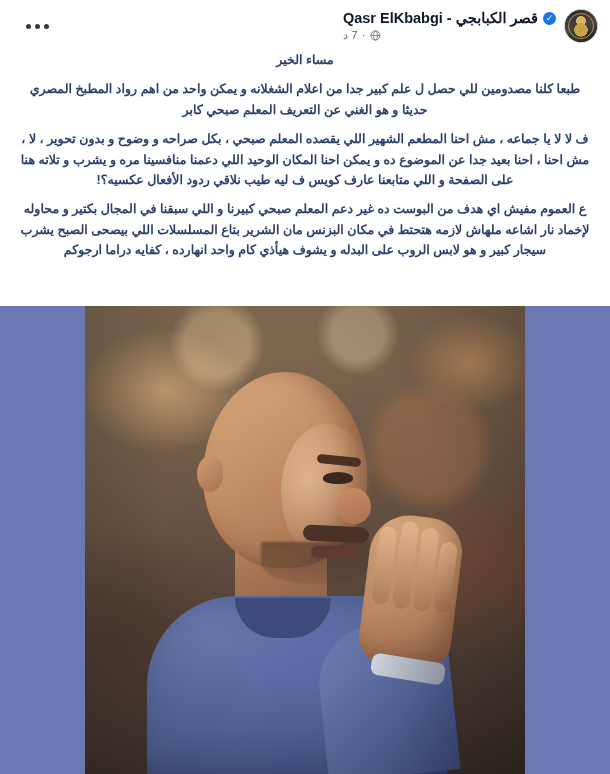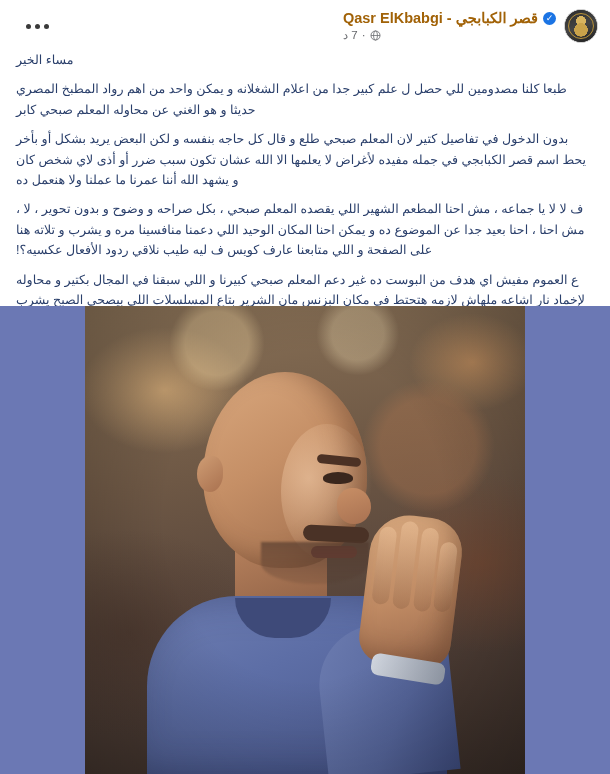--- a/index.html
+++ b/index.html
@@ -50,21 +50,21 @@
     line-height: 1.15;
   }
   .page-name-row {
     display: flex;
     align-items: center;
     gap: 5px;
   }
   .page-name {
     font-size: 14.5px;
     font-weight: bold;
-    color: #a16207;
+    color: #0f172a;
     white-space: nowrap;
   }
   .verified-badge {
     width: 13px; height: 13px;
     border-radius: 50%;
     background: #1b74e4;
     color: #ffffff;
     font-size: 9px;
     line-height: 13px;
     text-align: center;
@@ -100,26 +100,26 @@
   }
   .avatar .av-ring {
     position: absolute;
     inset: 3px;
     border: 1.5px solid #b99239;
     border-radius: 50%;
   }
   
   .post-body {
     direction: rtl;
-    text-align: left;
+    text-align: center;
     padding: 2px 16px 10px 16px;
     color: #2a3f6b;
     font-size: 12.6px;
     line-height: 1.62;
-    font-weight: normal;
+    font-weight: bold;
   }
   .post-body p {
     margin: 0 0 9px 0;
   }
   .post-body p:last-child { margin-bottom: 2px; }
   
   .post-media {
     position: absolute;
     left: 0; right: 0;
     bottom: 0;
@@ -313,22 +313,21 @@
           </span>
           <span>·</span>
           <span>7 د</span>
         </div>
       </div>
     </div>
   </div>
 
   <div class="post-body">
     <p>مساء الخير</p>
-    <p>طبعا كلنا مصدومين للي حصل ل علم كبير جدا من اعلام الشغلانه و يمكن واحد من اهم رواد المطبخ المصري حديثا و هو الغني عن محاوله المعلم صبحي كابر</p>
-    <p>بدون الدخول في تفاصيل كتير لان المعلم صبحي طلع و قال كل حاجه بنفسه و لكن البعض يريد بشكل أو بأخر يحط اسم قصر الكبابجي في جمله مفيده لأغراض لا يعلمها الا الله عشان تكون سبب ضرر أو أذى لاي شخص كان و يشهد الله أننا عمرنا ما عملنا ولا هنعمل ده</p>
+    <p>طبعا كلنا مصدومين للي حصل ل علم كبير جدا من اعلام الشغلانه و يمكن واحد من اهم رواد المطبخ المصري حديثا و هو الغني عن التعريف المعلم صبحي كابر</p>
     <p>ف لا لا يا جماعه ، مش احنا المطعم الشهير اللي يقصده المعلم صبحي ، بكل صراحه و وضوح و بدون تحوير ، لا ، مش احنا ، احنا بعيد جدا عن الموضوع ده و يمكن احنا المكان الوحيد اللي دعمنا منافسينا مره و يشرب و تلاته هنا على الصفحة و اللي متابعنا عارف كويس ف ليه طيب نلاقي ردود الأفعال عكسيه؟!</p>
     <p>ع العموم مفيش اي هدف من البوست ده غير دعم المعلم صبحي كبيرنا و اللي سبقنا في المجال بكتير و محاوله لإخماد نار اشاعه ملهاش لازمه هتحتط في مكان البزنس مان الشرير بتاع المسلسلات اللي بيصحى الصبح يشرب سيجار كبير و هو لابس الروب على البدله و يشوف هيأذي كام واحد انهارده ، كفايه دراما ارجوكم</p>
   </div>
 
   <div class="post-media">
     <div class="photo">
       <div class="bg"></div>
       <div class="bg2"></div>
       <div class="subj">
         <div class="neck"></div>

